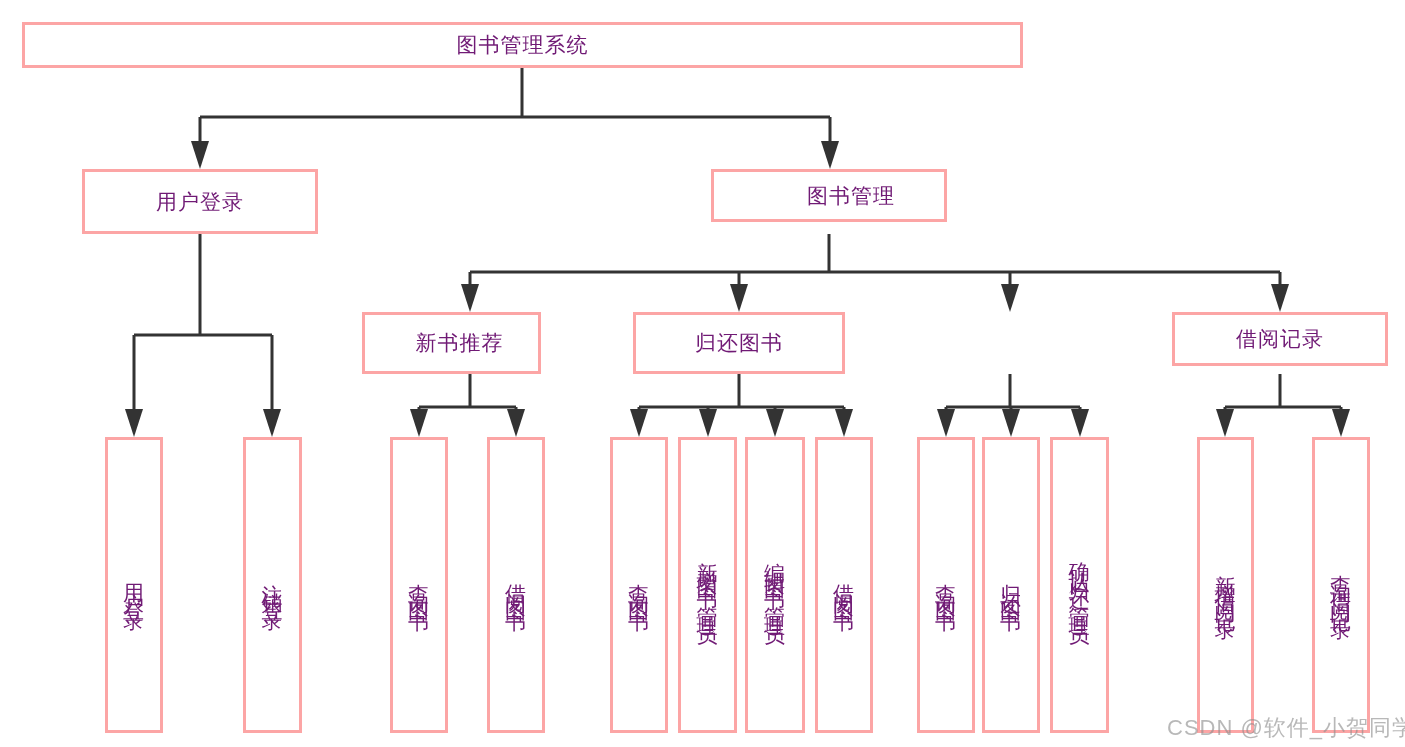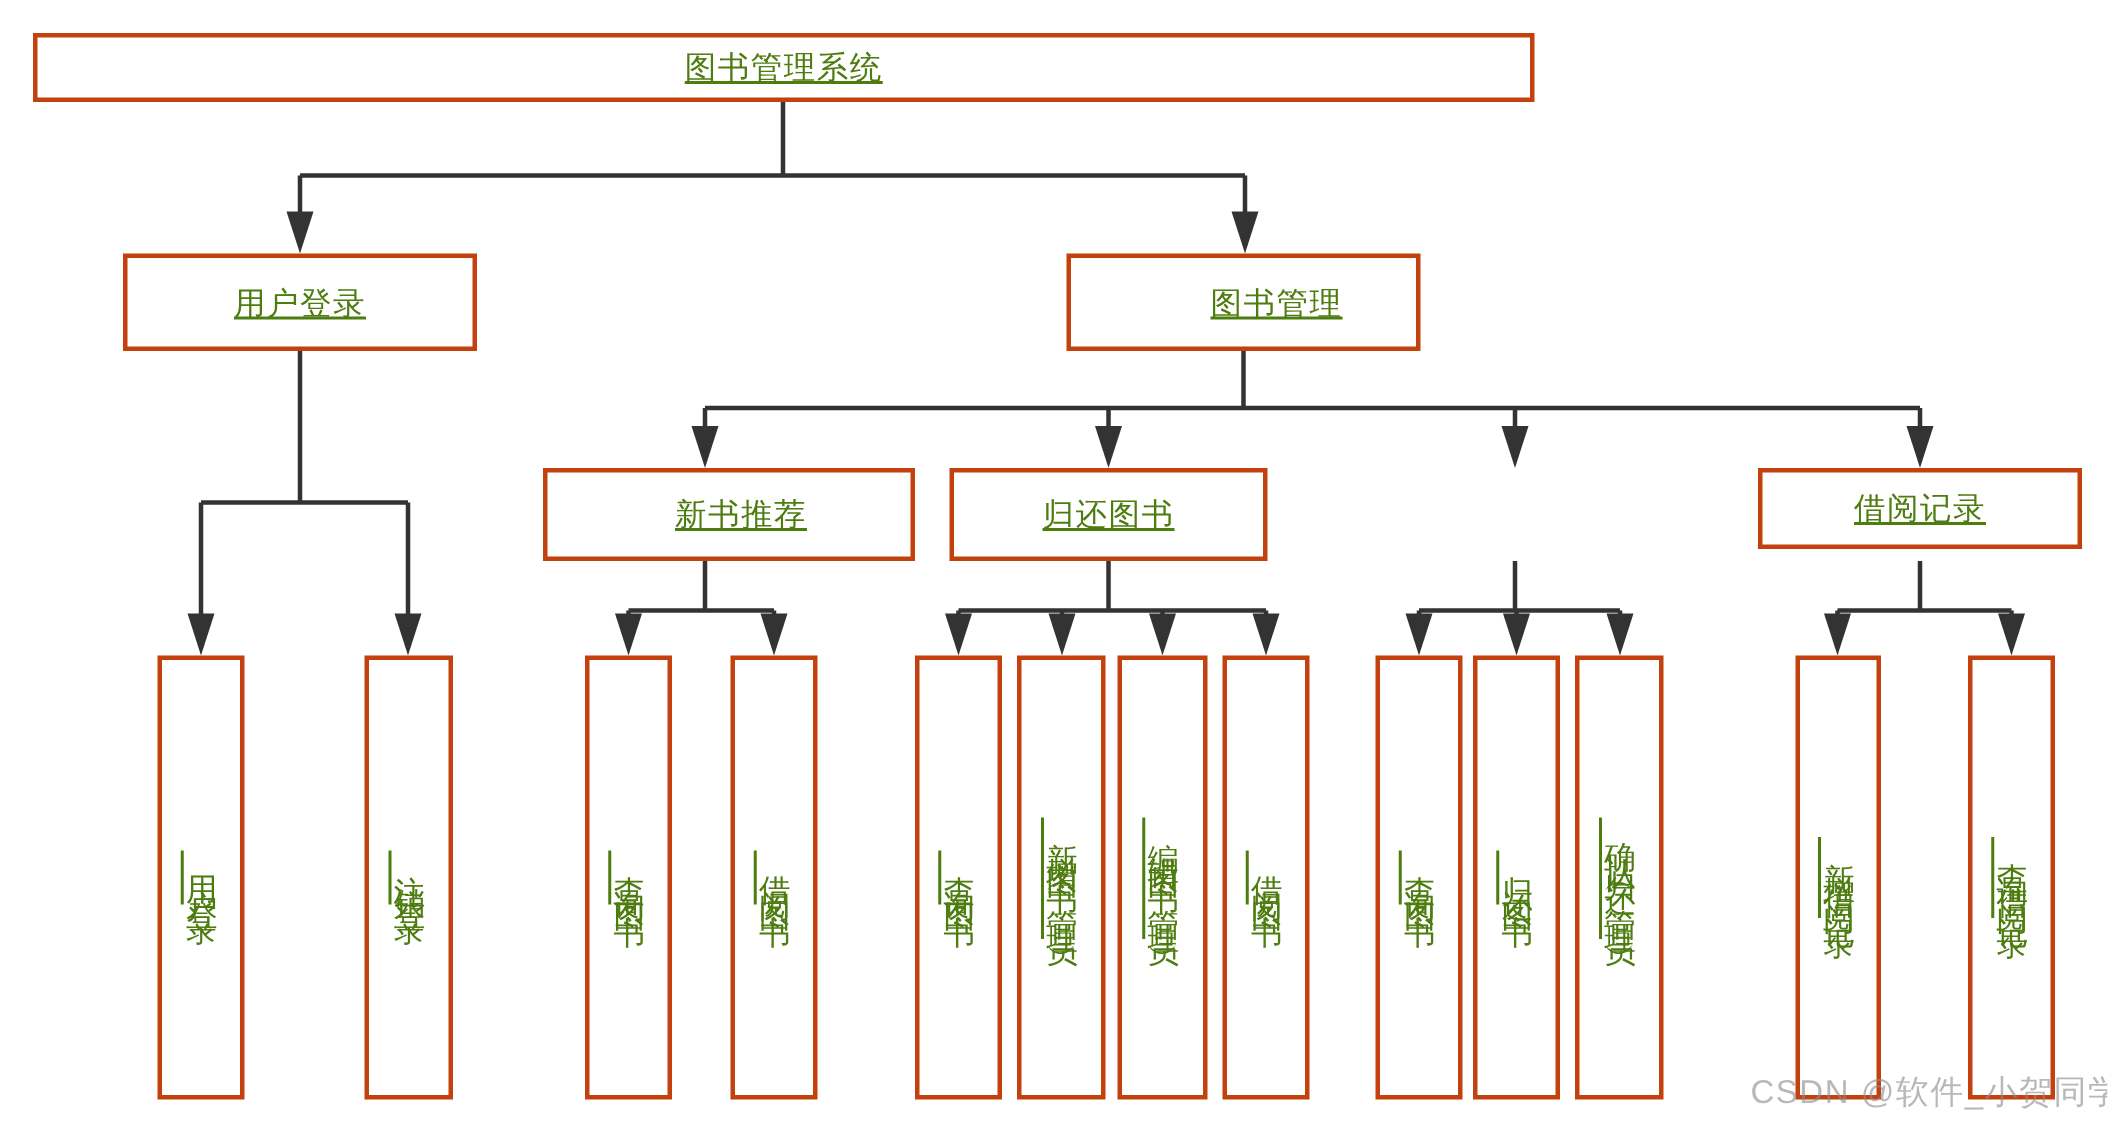--- a/index.html
+++ b/index.html
@@ -18,29 +18,28 @@
   }
   .connectors {
     position: absolute;
     left: 0;
     top: 0;
     z-index: 0;
   }
   .node {
     position: absolute;
     box-sizing: border-box;
-    border: 3px solid #c2410c;
+    border: 3px solid #fca5a5;
     background: #ffffff;
     display: flex;
     align-items: center;
     justify-content: center;
     z-index: 1;
     font-size: 21px;
-    color: #4d7c0f;
-    text-decoration: underline;
+    color: #701a75;
   }
   .hnode {
     letter-spacing: 1px;
   }
   .vnode {
     writing-mode: vertical-rl;
     text-orientation: mixed;
     letter-spacing: 9px;
     line-height: 1;
     font-size: 21px;
@@ -90,23 +89,23 @@
       <polygon points="1002,409 1020,409 1011,437"></polygon>
       <polygon points="1071,409 1089,409 1080,437"></polygon>
       <polygon points="1216,409 1234,409 1225,437"></polygon>
       <polygon points="1332,409 1350,409 1341,437"></polygon>
     </g>
   </svg>
 
   <div class="node hnode" style="left:22px; top:22px; width:1001px; height:46px;">图书管理系统</div>
 
   <div class="node hnode" style="left:82px; top:169px; width:236px; height:65px;">用户登录</div>
-  <div class="node hnode" style="left:711px; top:169px; width:236px; height:65px;padding-left:44px;">图书管理</div>
+  <div class="node hnode" style="left:711px; top:169px; width:236px; height:53px;padding-left:44px;">图书管理</div>
 
-  <div class="node hnode" style="left:362px; top:312px; width:248px; height:62px;padding-left:16px;">新书推荐</div>
+  <div class="node hnode" style="left:362px; top:312px; width:179px; height:62px;padding-left:16px;">新书推荐</div>
   <div class="node hnode" style="left:633px; top:312px; width:212px; height:62px;">归还图书</div>
   <div class="node hnode" style="left:1172px; top:312px; width:216px; height:54px;">借阅记录</div>
 
   <div class="node vnode" style="left:105px; top:437px; width:58px; height:296px;">用户登录</div>
   <div class="node vnode" style="left:243px; top:437px; width:59px; height:296px;">注销登录</div>
 
   <div class="node vnode" style="left:390px; top:437px; width:58px; height:296px;">查询图书</div>
   <div class="node vnode" style="left:487px; top:437px; width:58px; height:296px;">借阅图书</div>
 
   <div class="node vnode" style="left:610px; top:437px; width:58px; height:296px;">查询图书</div>

